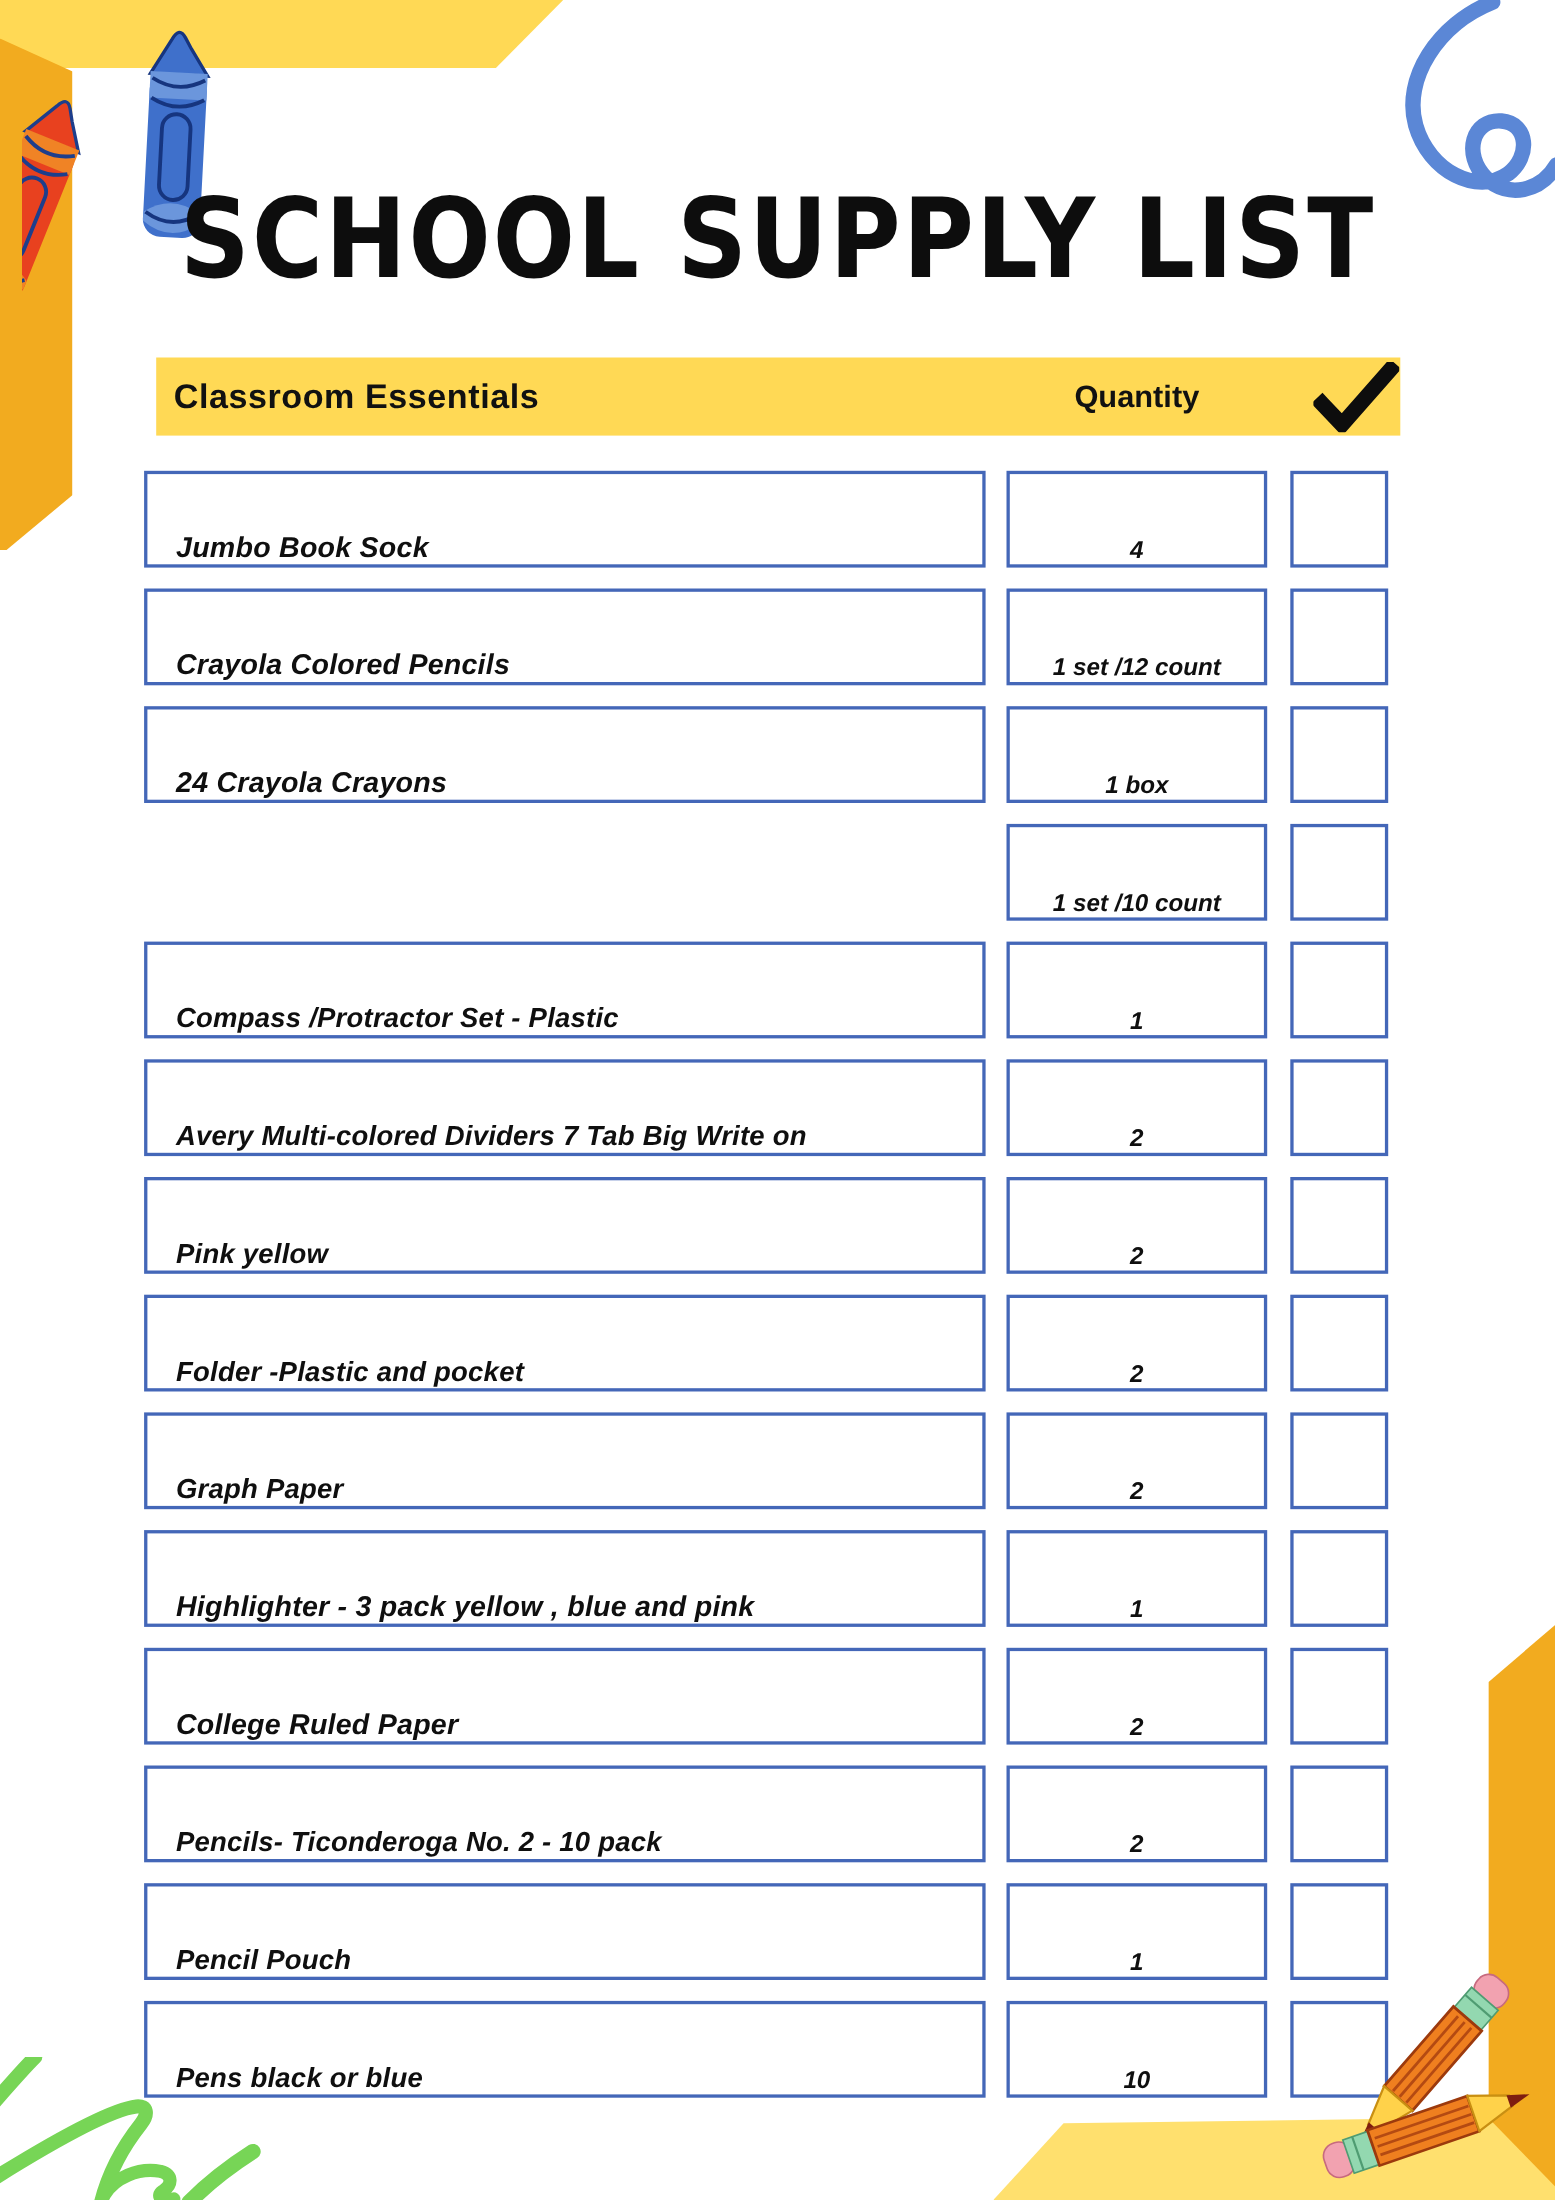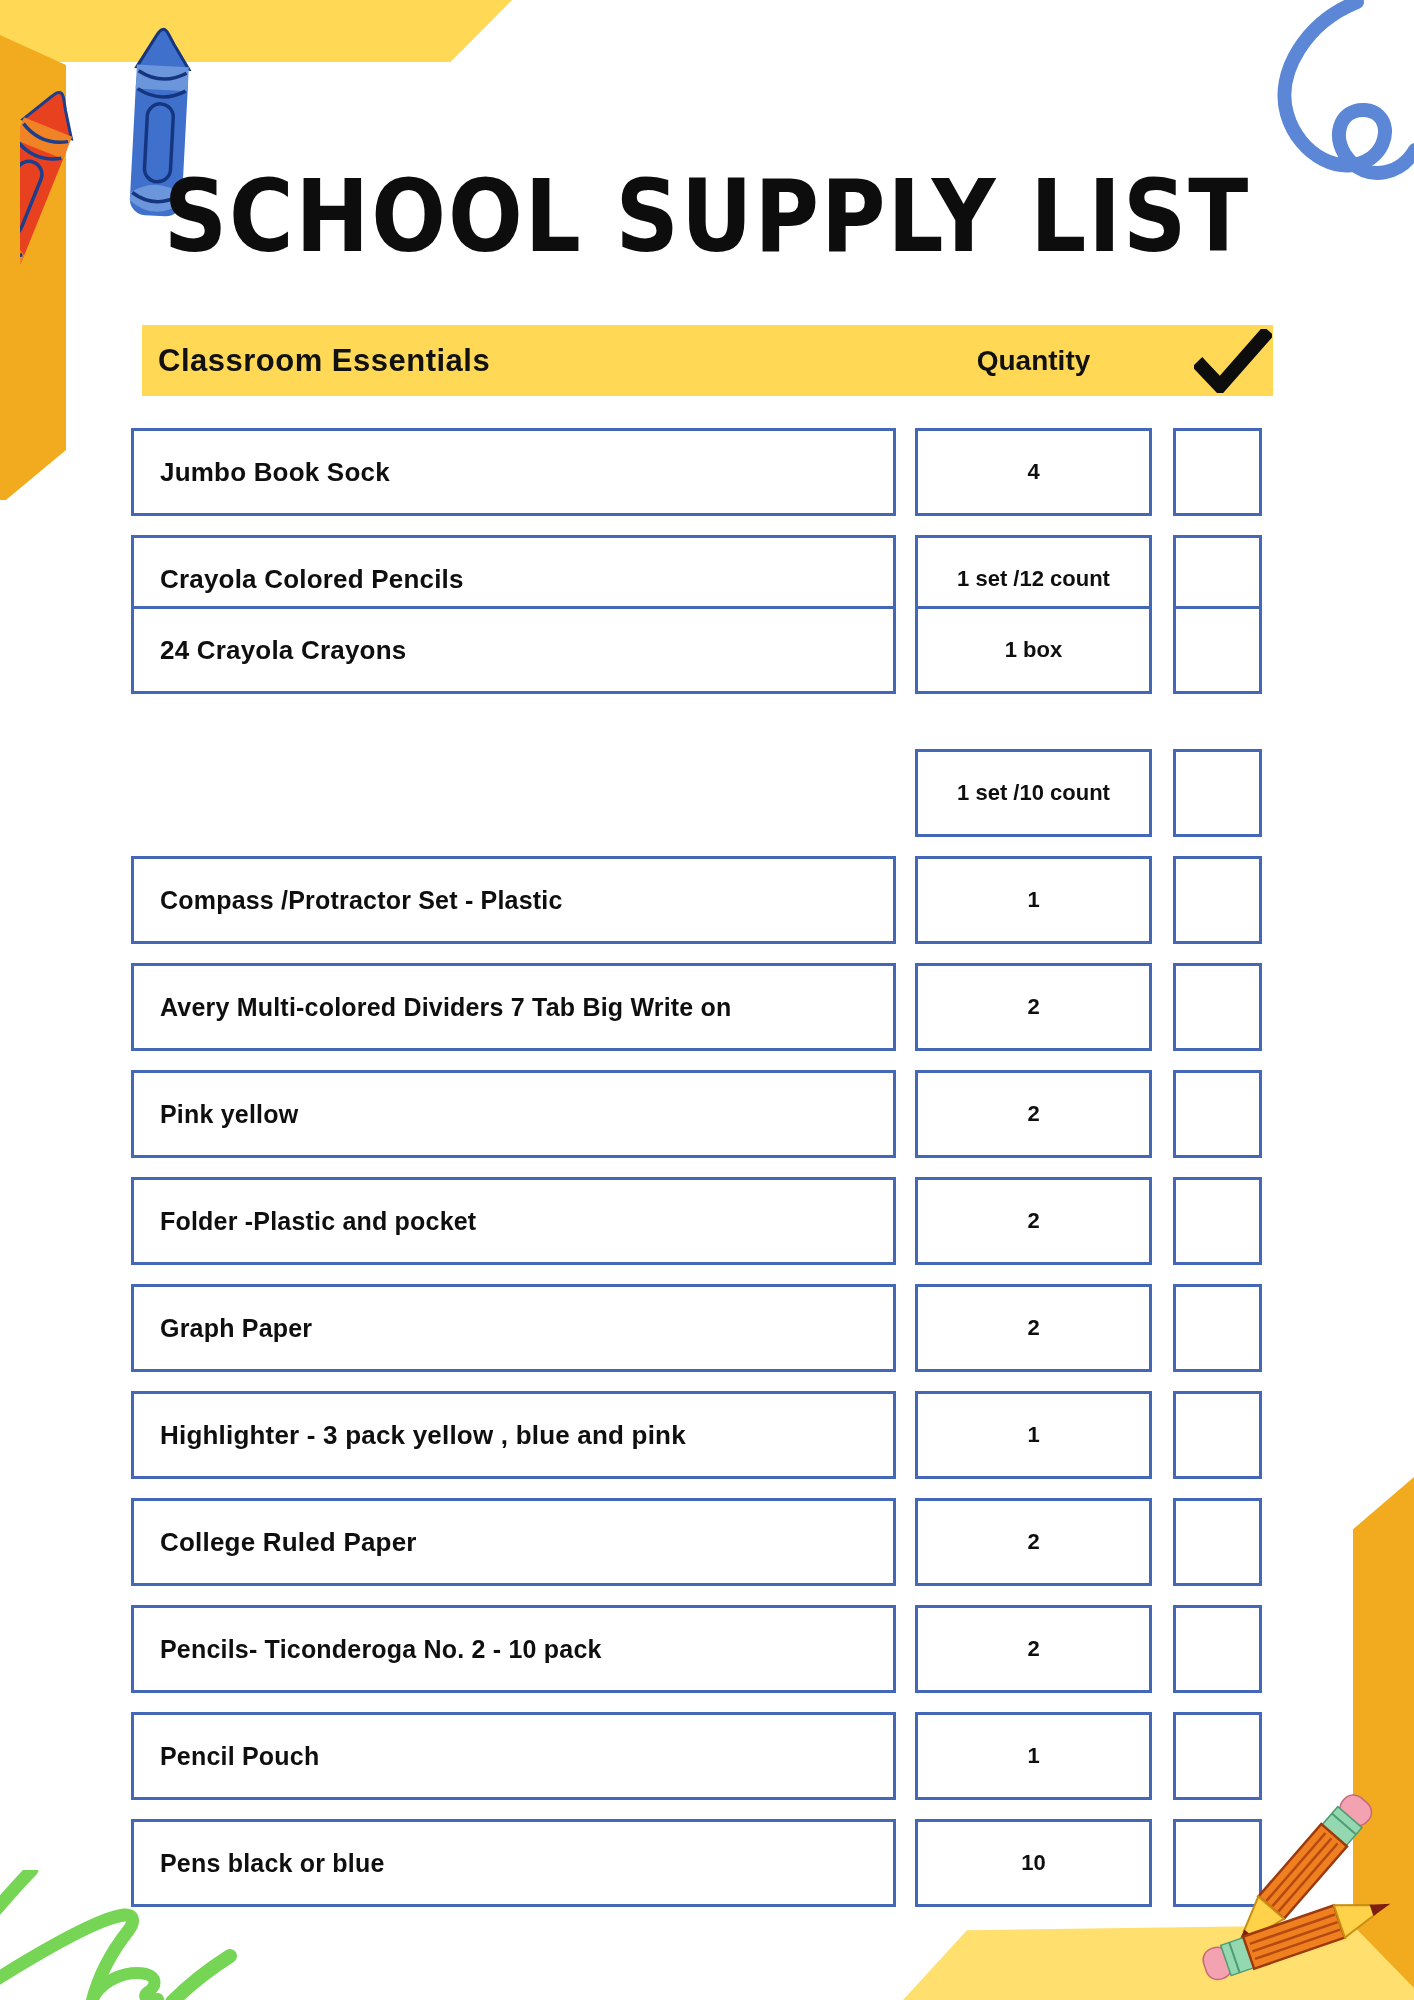--- a/index.html
+++ b/index.html
@@ -26,21 +26,21 @@
   #header-bar{position:absolute;left:142px;top:325px;width:1131px;height:71px;background:var(--yellow);}
   #header-category{position:absolute;left:16px;top:0;height:71px;display:flex;align-items:center;
     font-size:31px;font-weight:bold;color:#111;letter-spacing:.5px;}
   #header-quantity{position:absolute;left:773px;top:0;width:237px;height:71px;display:flex;
     align-items:center;justify-content:center;font-size:28px;font-weight:bold;color:#111;}
   #header-check{position:absolute;left:1052px;top:4px;}
 
   
   .row{position:absolute;left:0;width:1414px;height:88px;}
   .cell{position:absolute;top:0;height:88px;background:#fff;border:3px solid var(--border_blue);
-    box-sizing:border-box;display:flex;align-items:center;}
+    box-sizing:border-box;display:flex;align-items:flex-end;font-style:italic;}
   .cell.item{left:131px;width:765px;padding-left:26px;}
   .cell.qty{left:915px;width:237px;justify-content:center;}
   .cell.check{left:1173px;width:89px;}
   .item-label{font-size:25px;font-weight:bold;color:#0f0f0f;letter-spacing:.2px;}
   .row.big .item-label{font-size:26px;}
   .qty-label{font-size:22px;font-weight:bold;color:#0f0f0f;}
 
   
   svg{display:block;}
 </style>
@@ -106,21 +106,21 @@
   </div>
       <div class="row big" style="top: 535px;">
     <div class="cell item">
       <span class="item-label">Crayola Colored Pencils</span>
     </div>
     <div class="cell qty">
       <span class="qty-label">1 set /12 count</span>
     </div>
     <div class="cell check"></div>
   </div>
-      <div class="row big" style="top: 606px;">
+      <div class="row big" style="top: 642px;">
     <div class="cell item">
       <span class="item-label">24  Crayola Crayons</span>
     </div>
     <div class="cell qty">
       <span class="qty-label">1 box</span>
     </div>
     <div class="cell check"></div>
   </div>
       <div class="row big" style="top: 749px;">
     <div class="cell qty">

